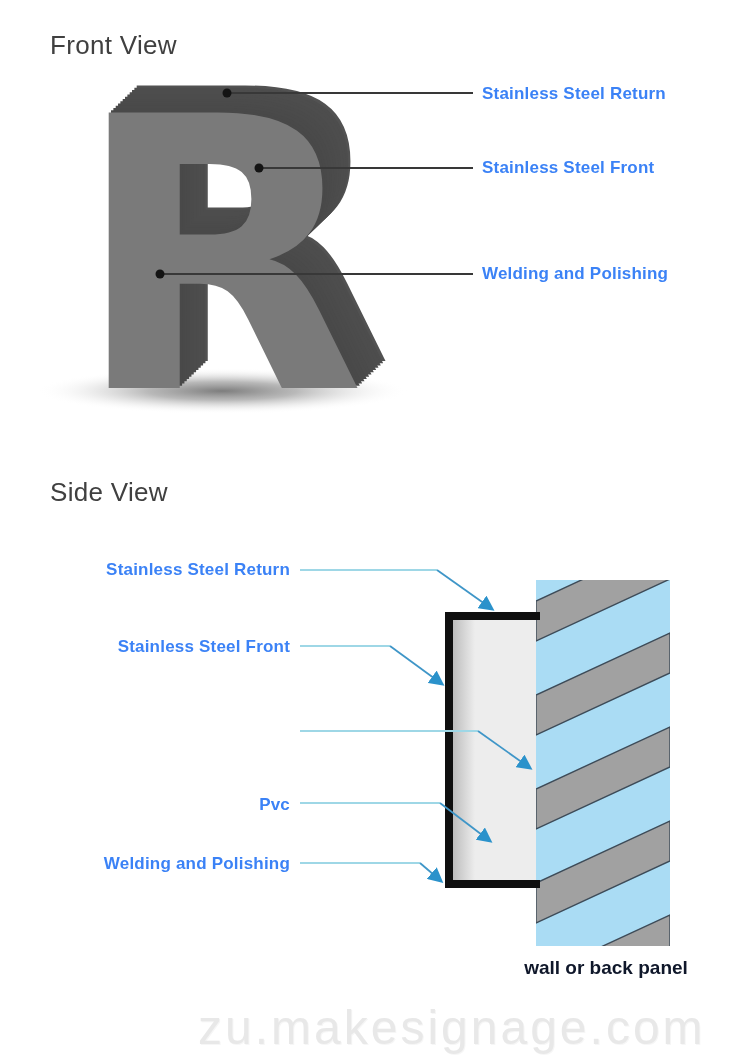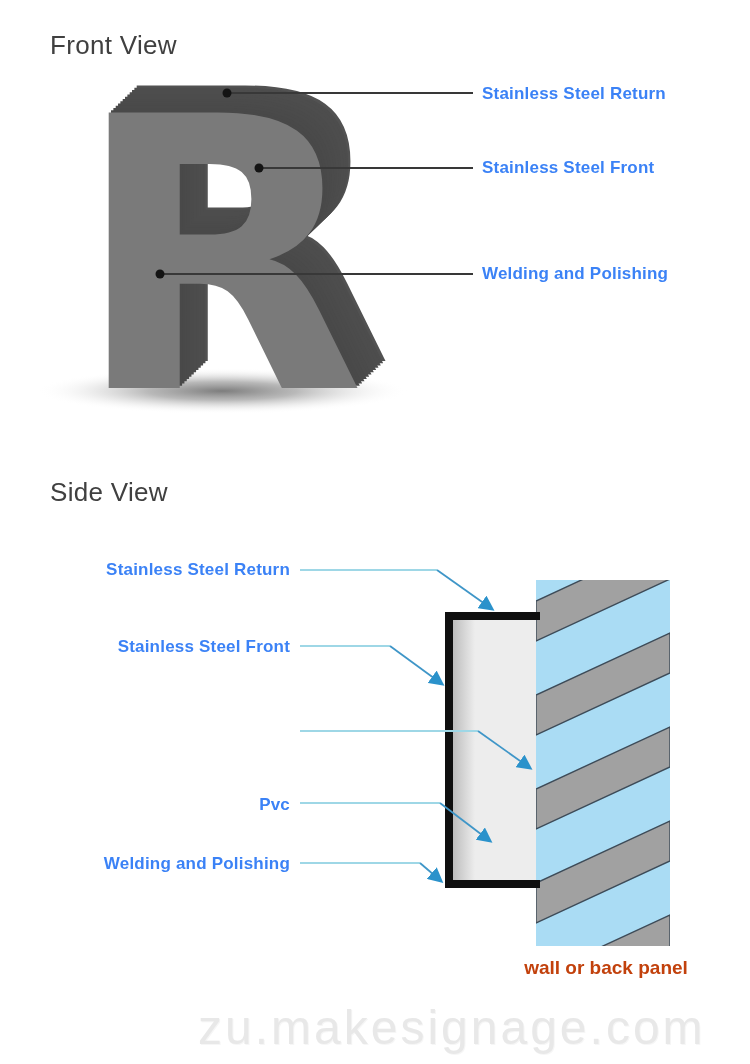--- a/index.html
+++ b/index.html
@@ -16,21 +16,21 @@
   #side-title  { left:44px; top:477px;margin-left:6px; }
   .callout {
     position:absolute; font-size:17px; font-weight:600; color:#3b82f6;
     transform:translateY(-50%); white-space:nowrap; letter-spacing:.2px;
   }
   .fl { left:482px; }
   .sl { left:0; width:290px; text-align:right; }
   .wall-label {
     position:absolute; left:466px; width:280px; top:968px;
     transform:translateY(-50%); text-align:center;
-    font-size:19px; font-weight:600; color:#c2410c; white-space:nowrap;
+    font-size:19px; font-weight:600; color:#0f172a; white-space:nowrap;
   }
   .watermark {
     position:absolute; left:198px; top:1000px; font-size:48px;
     letter-spacing:3px; color:#e8e8e8; white-space:nowrap;
     text-shadow:1px 1px 0 #f6f6f6;
   }
 </style>
 </head>
 <body>
 

